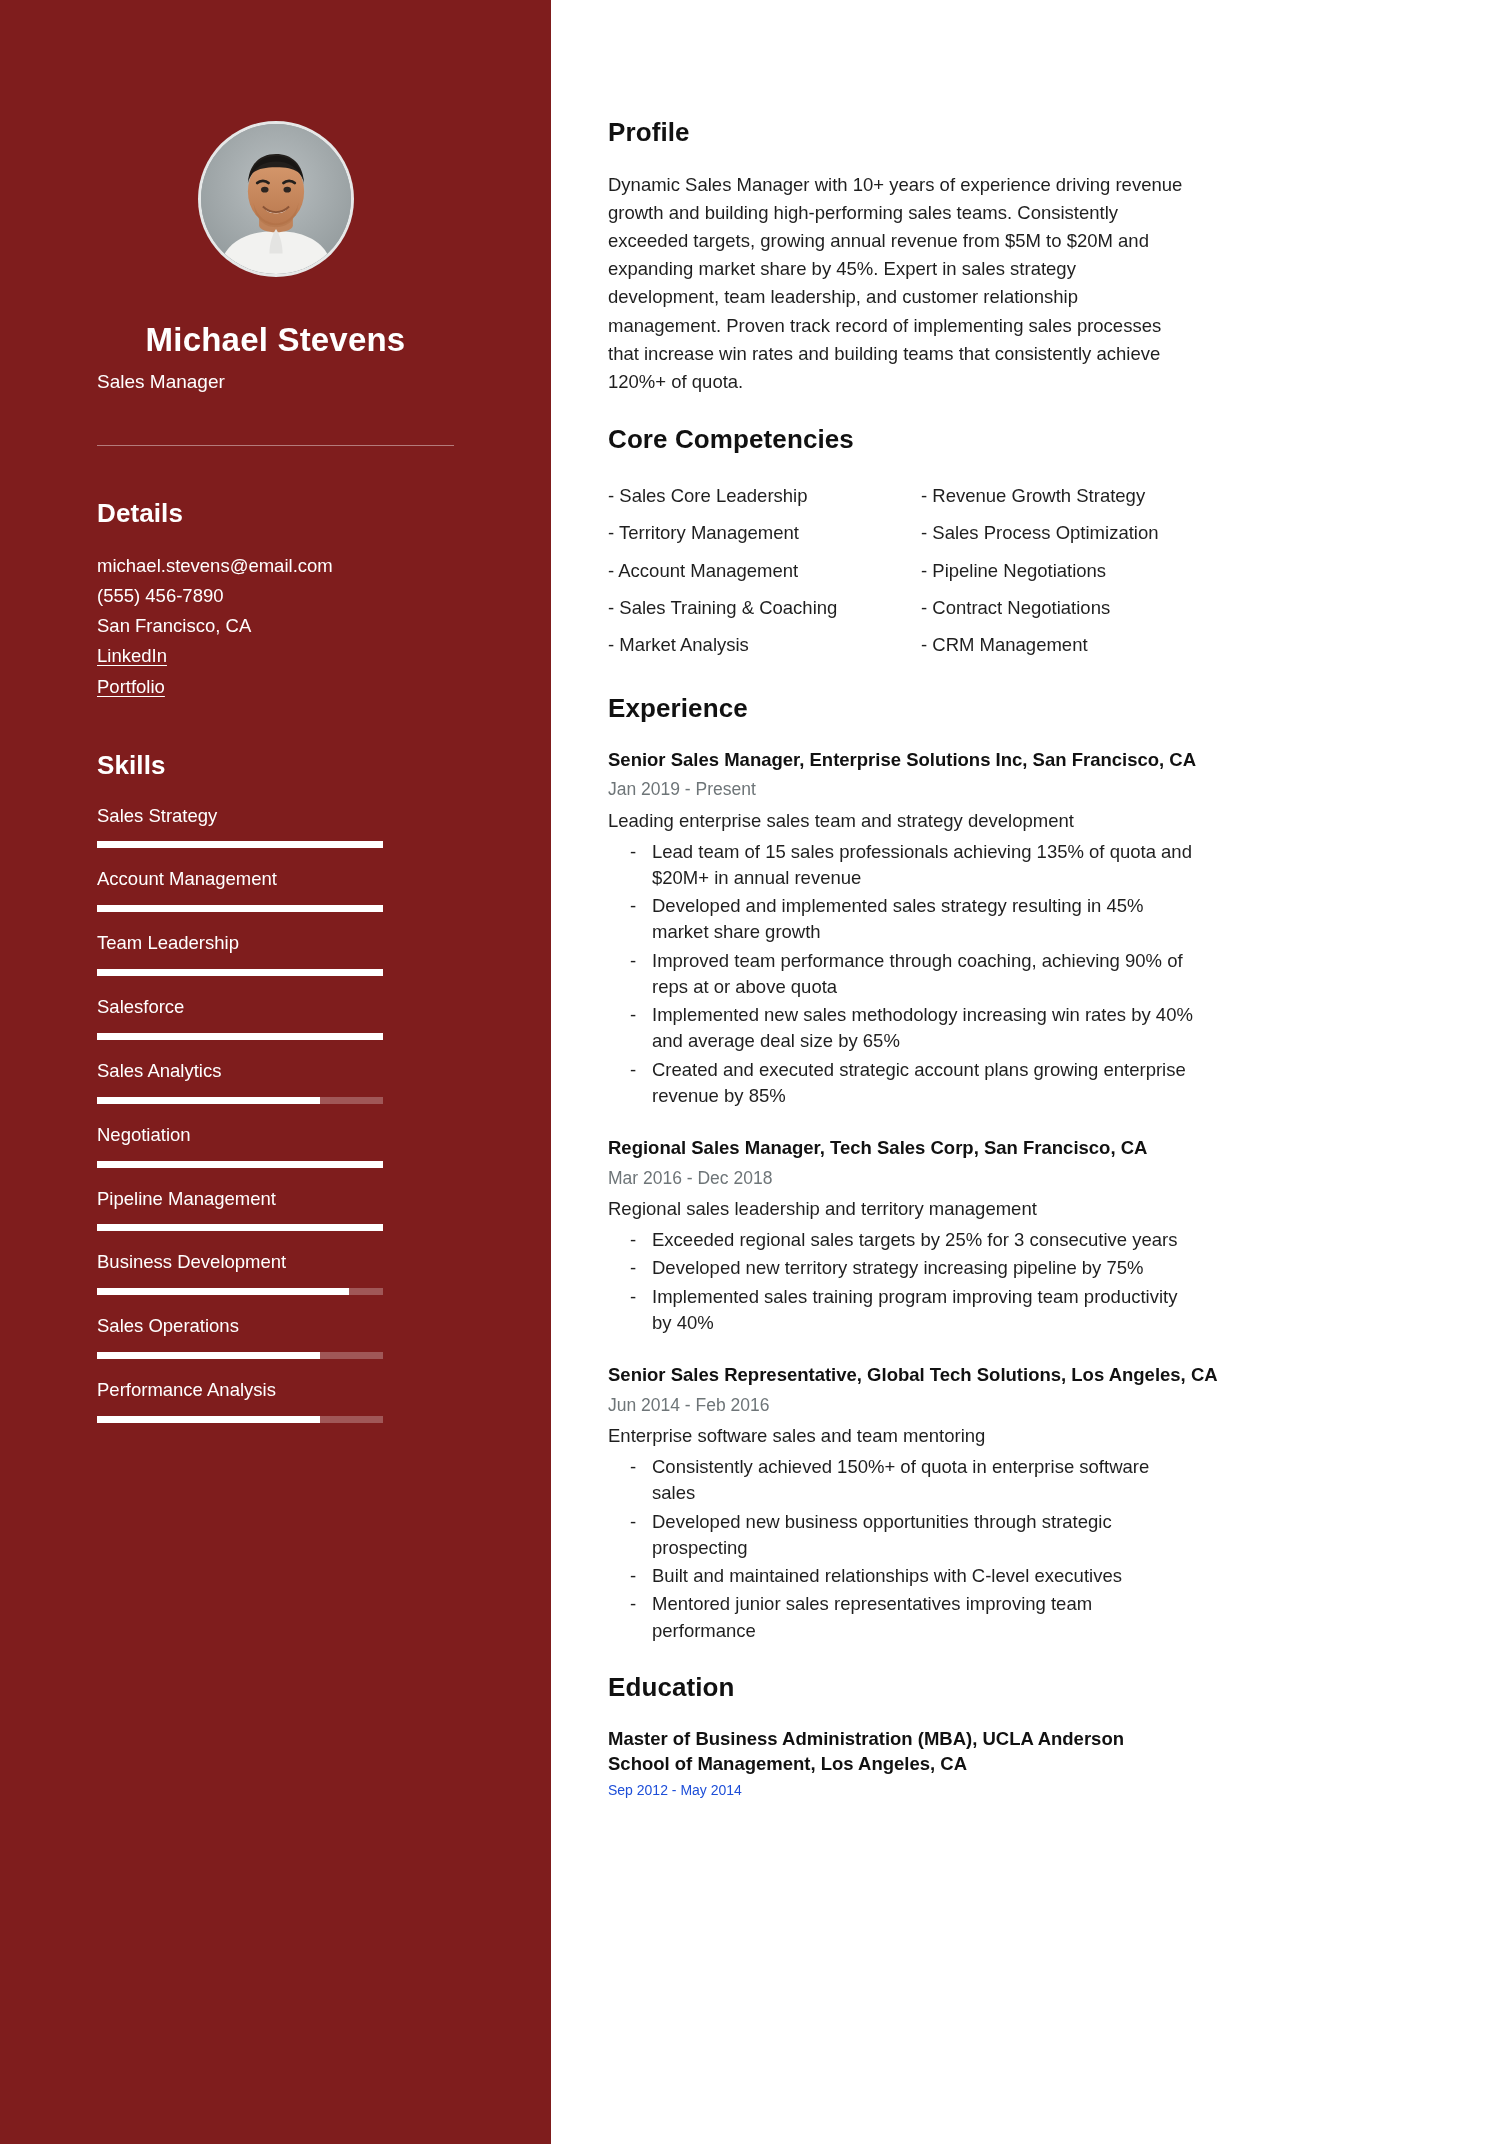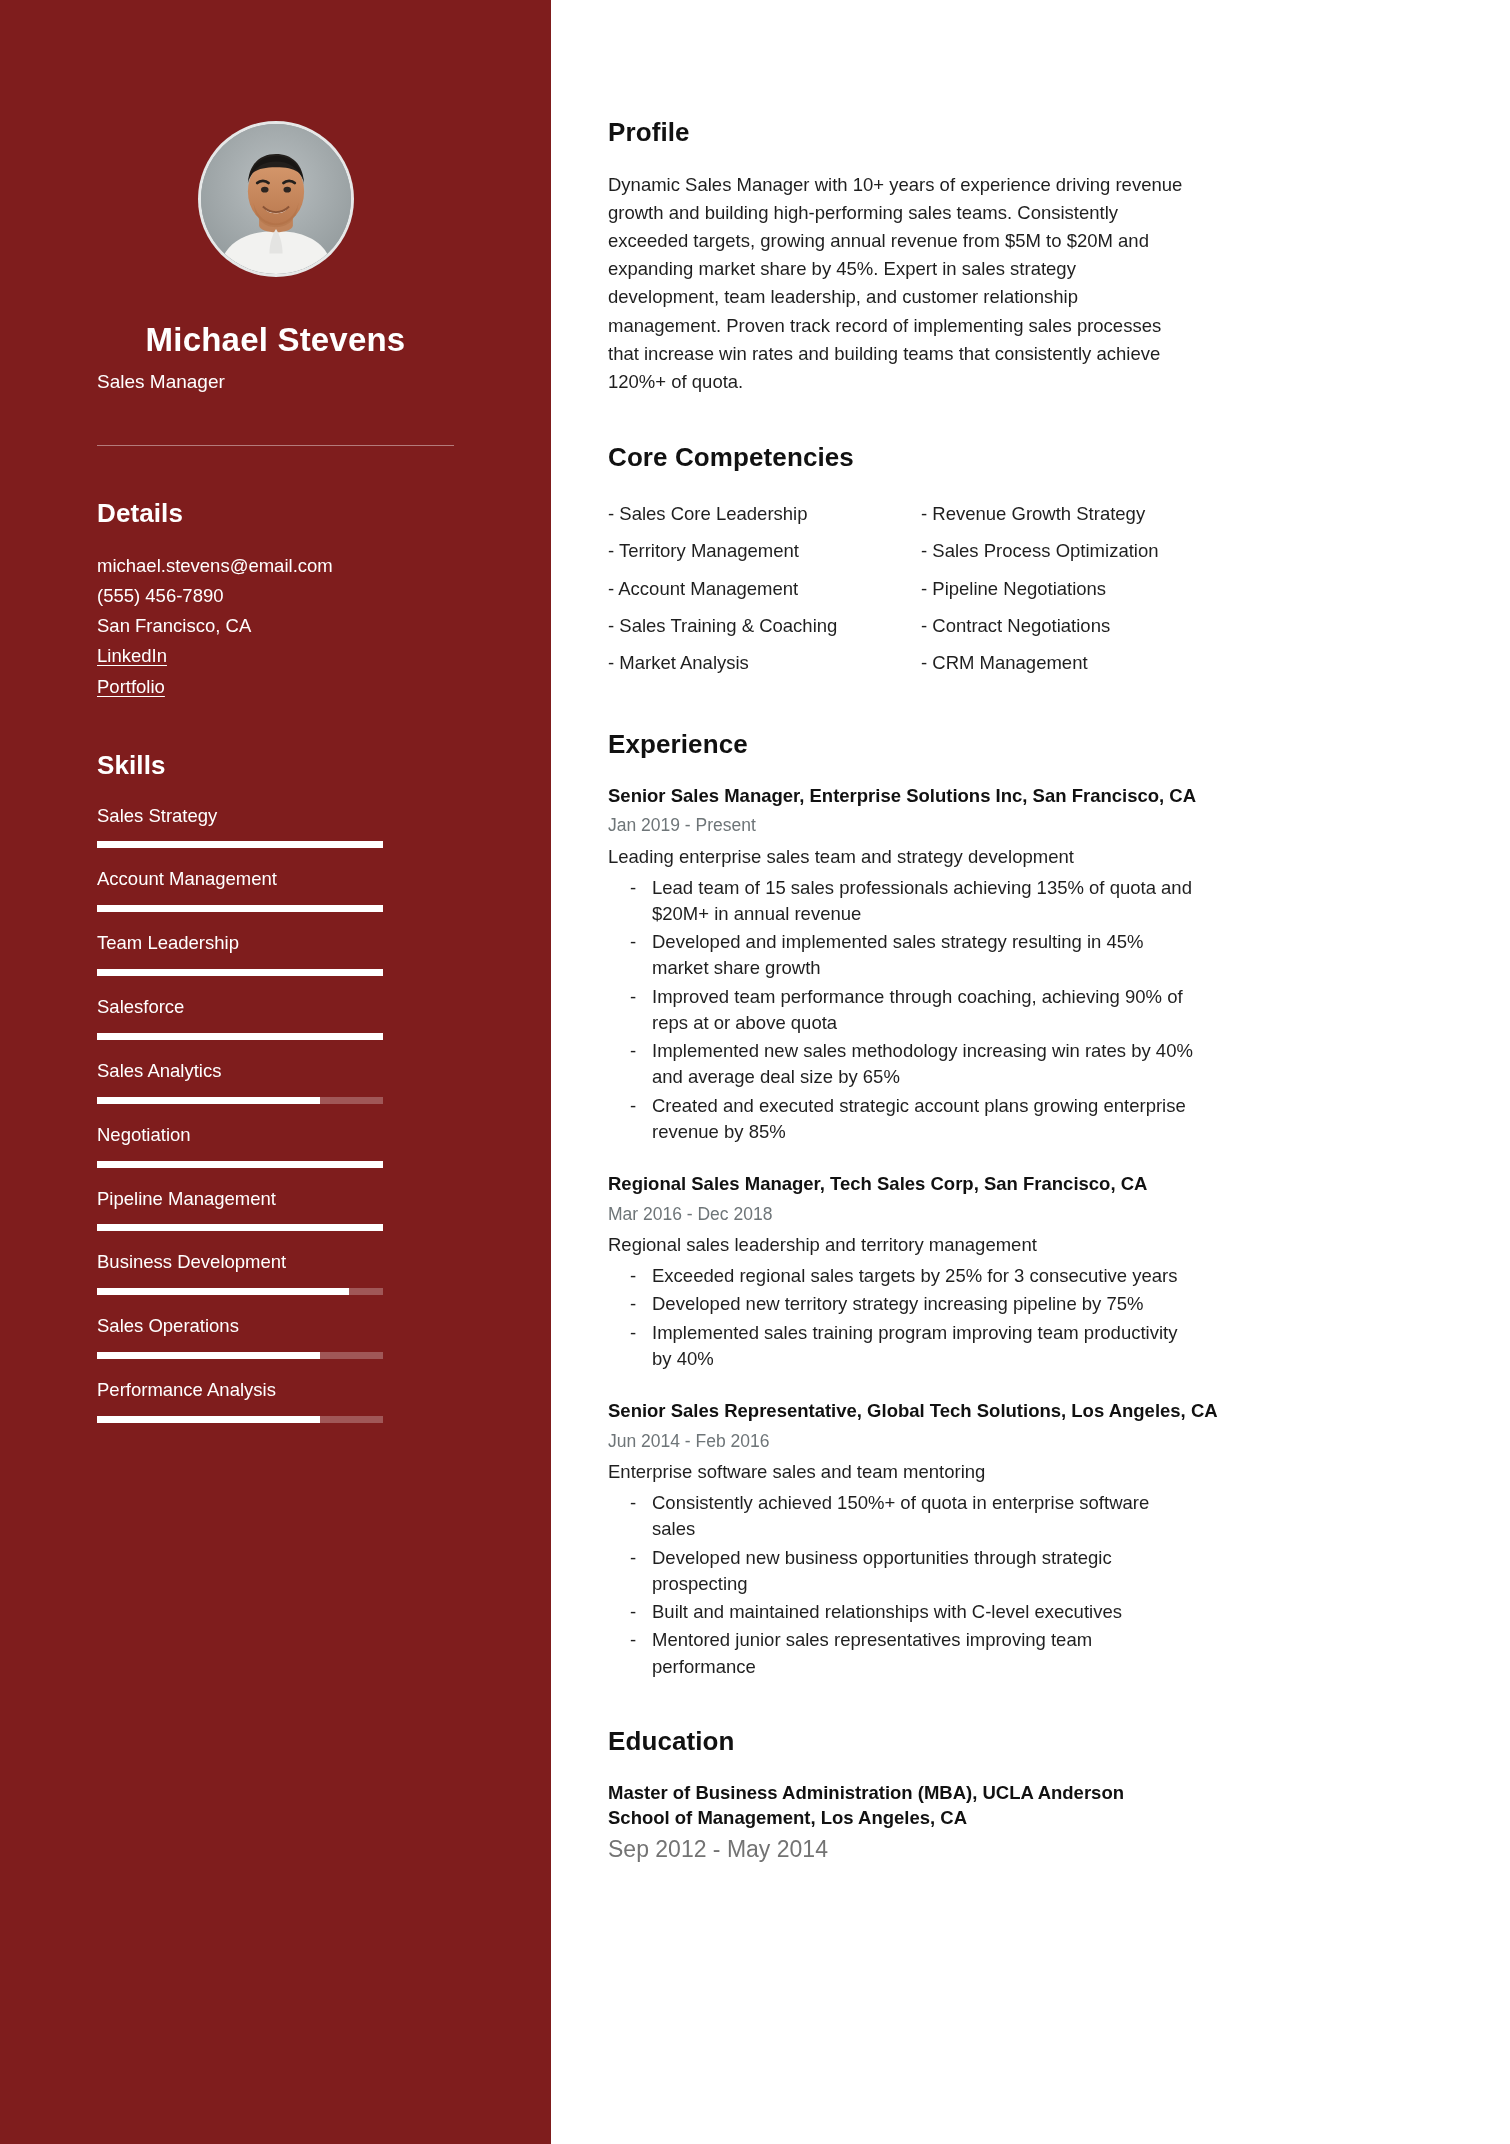--- a/index.html
+++ b/index.html
@@ -116,21 +116,21 @@
     color: #1b1b1b;
   }
 
   .sec-heading {
     font-size: 26px;
     font-weight: bold;
     color: #111111;
     letter-spacing: .1px;
     margin-bottom: 23px;
   }
-  .sec-heading.spaced { margin-top: 46px; }
+  .sec-heading.spaced { margin-top: 28px; }
 
   .profile-text {
     font-size: 18.5px;
     line-height: 1.52;
     color: #1f1f1f;
     max-width: 576px;
   }
 
   .comp-grid {
     display: grid;
@@ -187,22 +187,22 @@
 
   .edu-head {
     font-size: 18.5px;
     font-weight: bold;
     color: #111111;
     line-height: 1.38;
     max-width: 574px;
     margin-bottom: 5px;
   }
   .edu-dates {
-    font-size: 23px;
-    color: #737373;
+    font-size: 14px;
+    color: #1d4ed8;
   }
 
   .education-block { margin-top: 4px; }
 </style>
 </head>
 <body>
 
 <div class="page">
 
   <aside class="sidebar">

